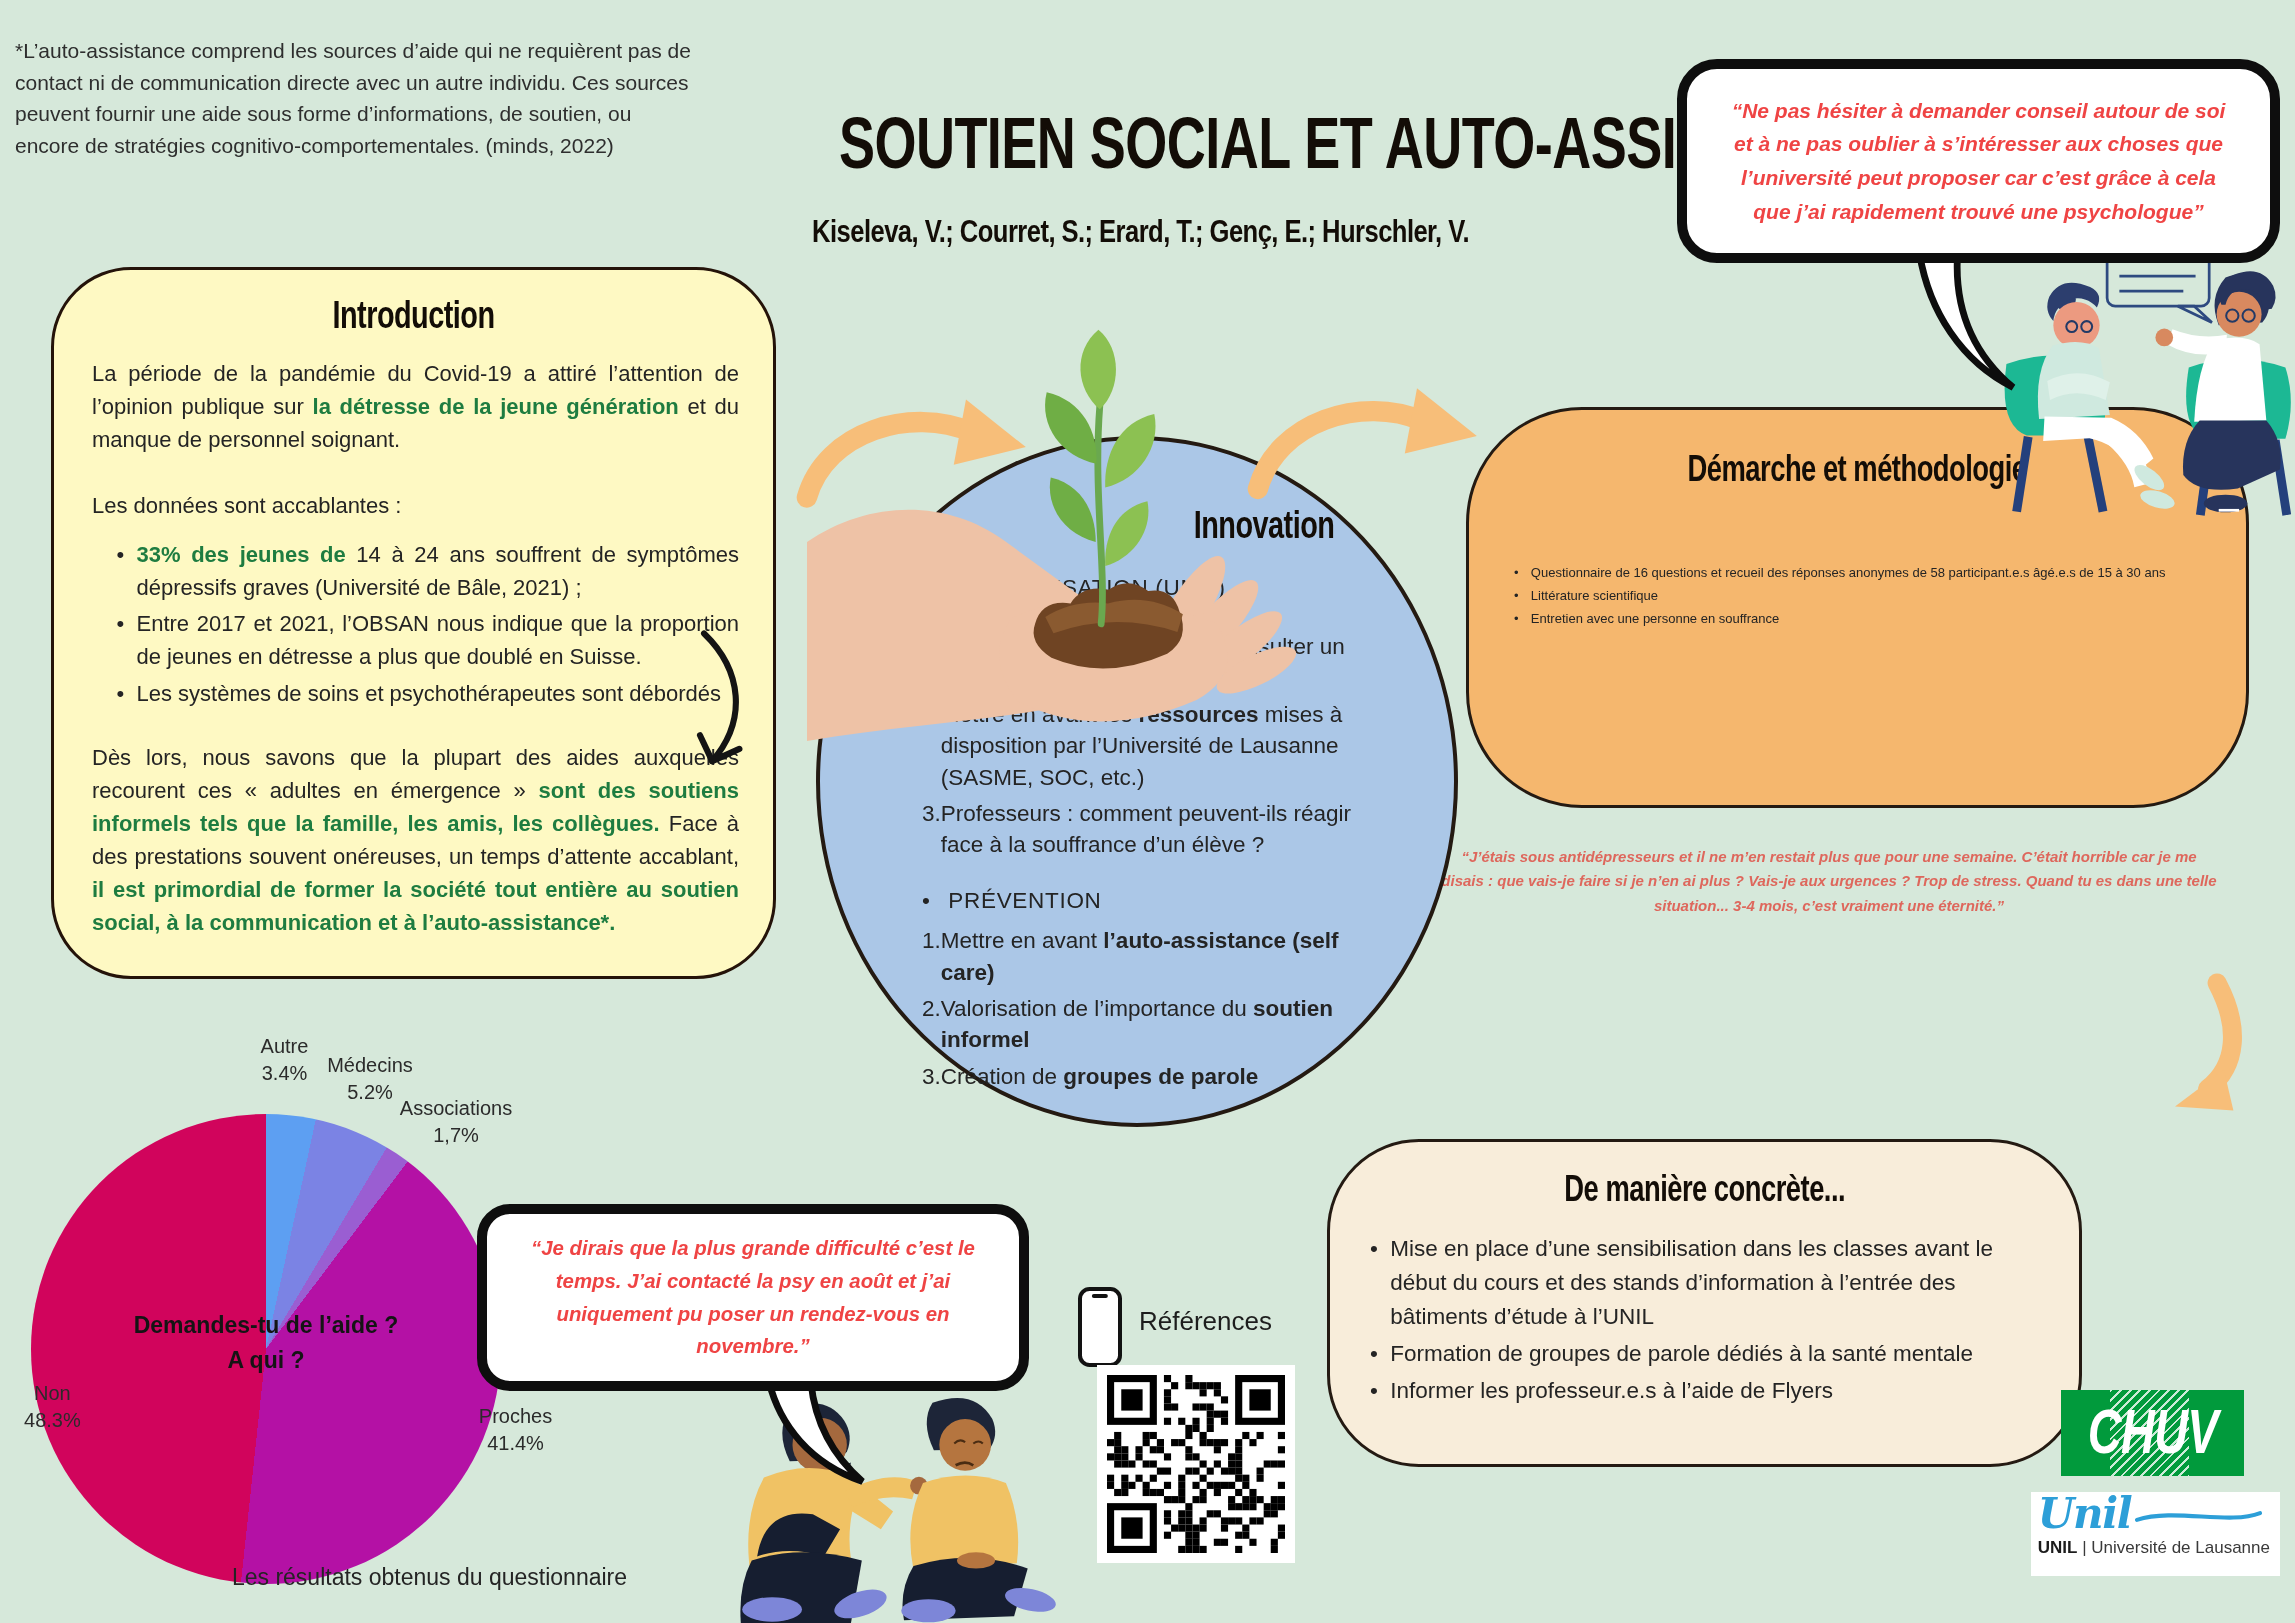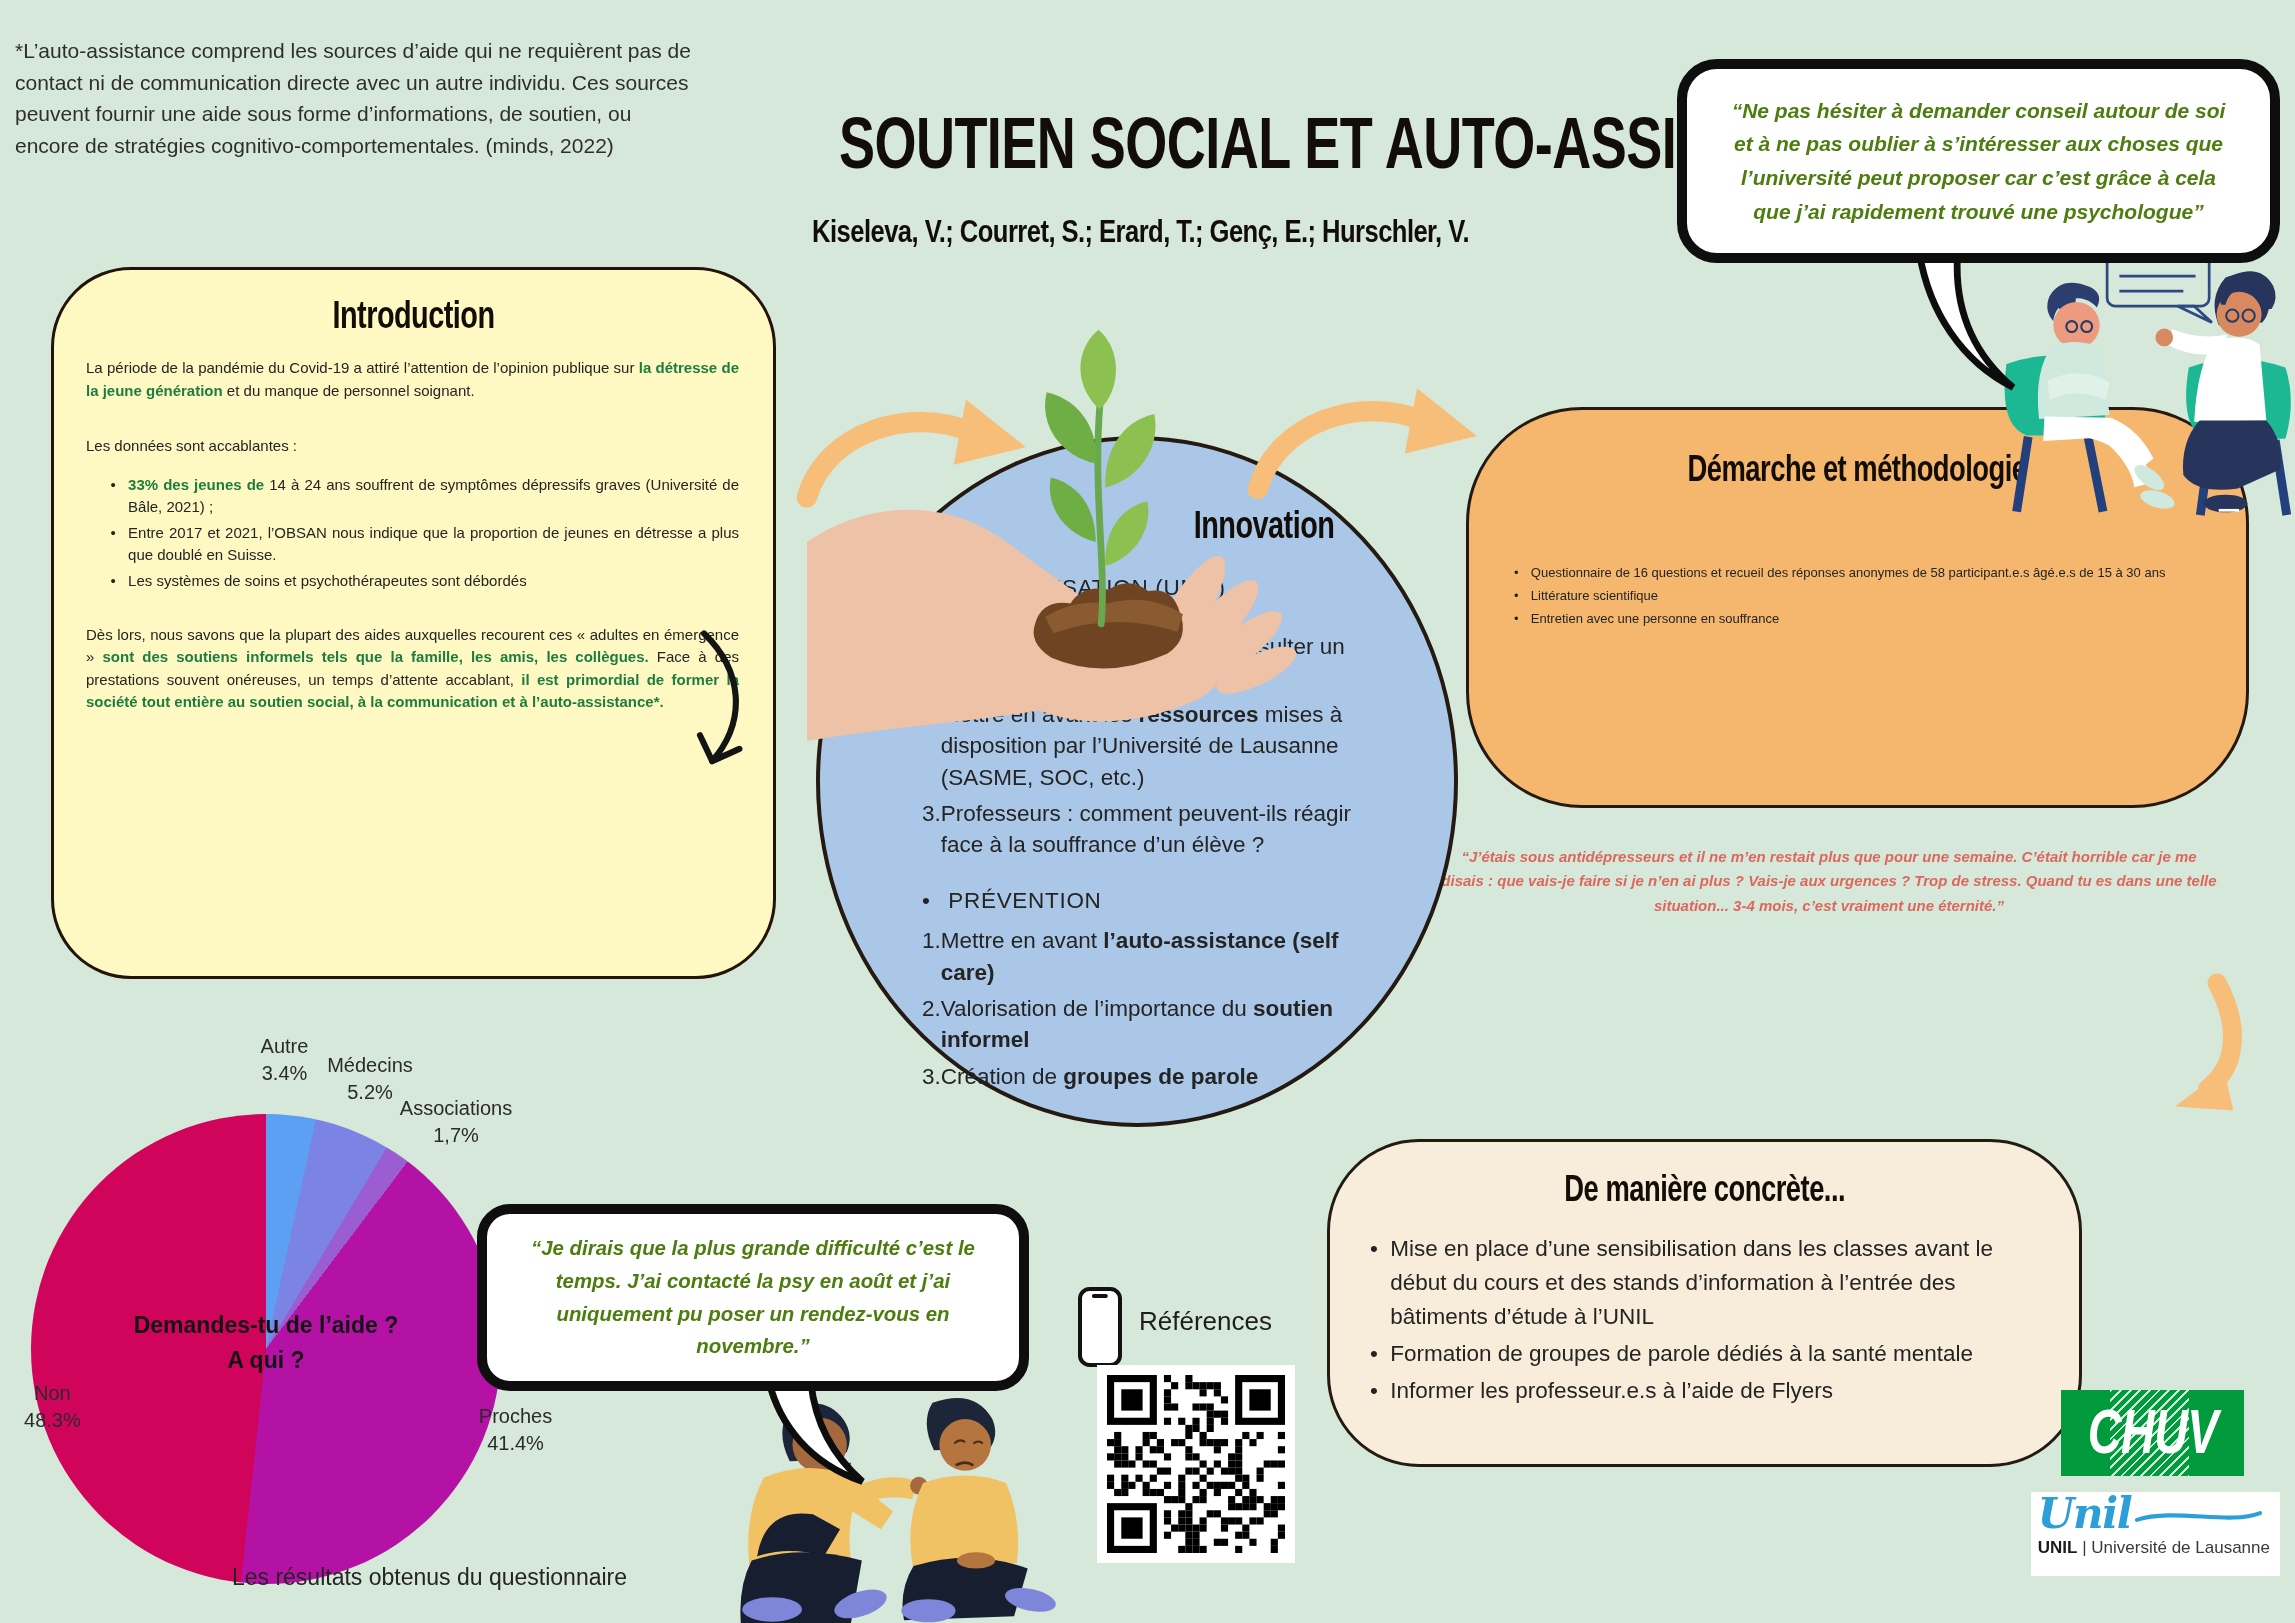--- a/index.html
+++ b/index.html
@@ -6,36 +6,36 @@
   .poster{position:relative;width:2295px;height:1624px;background:#d6e8da;overflow:hidden;
           font-family:"Liberation Sans",sans-serif;color:#242424;}
   .abs{position:absolute;}
   .condensed{font-family:"Liberation Sans",sans-serif;font-weight:900;display:inline-block;
              transform:scaleX(.74);transform-origin:50% 50%;letter-spacing:-0.7px;white-space:nowrap;color:#130d07;}
   .center{text-align:center;}
   .justify{text-align:justify;}
   .g{color:#1e7c40;font-weight:bold;}
   .bubble{background:#fff;border:10.2px solid #0e0e0e;border-radius:40px;display:flex;align-items:center;
           justify-content:center;box-sizing:border-box;z-index:6;}
-  .bubble .q{font-weight:bold;font-style:italic;text-align:center;color:#4d7c0f;}
+  .bubble .q{font-weight:bold;font-style:italic;text-align:center;color:#ef4444;}
   .li{display:flex;gap:12.3px;margin:3.4px 0;}
   .li::before{content:"•";flex:0 0 auto;}
   .ni{display:flex;margin:4.8px 0;}
   .ni .num{flex:0 0 auto;white-space:pre;}
   .ni .txt{flex:1 1 auto;}
   
   .intro-box{left:51px;top:267px;width:725px;height:712px;background:#fef9c3;border:3.4px solid #241309;
              border-radius:80px;box-sizing:border-box;}
   .innov-circle{left:816px;top:436px;width:642px;height:691px;background:#abc7e7;border:4.1px solid #241a12;
                 border-radius:50%;box-sizing:border-box;z-index:2;}
   .meth-box{left:1466px;top:407px;width:783px;height:401px;background:#f5b76e;border:3.4px solid #241a12;
             border-radius:116px;box-sizing:border-box;z-index:1;}
   .concrete-box{left:1327px;top:1139px;width:755px;height:328px;background:#f8edda;border:3.4px solid #241a12;
                 border-radius:92px;box-sizing:border-box;}
-  .intro-body{position:absolute;left:32px;right:34px;top:87px;font-size:15px;line-height:1.5;}
+  .intro-body{position:absolute;left:38px;right:34px;top:87px;font-size:22px;line-height:1.5;}
   .innov-body{position:absolute;left:102px;top:129px;width:446px;font-size:22.5px;line-height:1.4;}
   .meth-body{position:absolute;left:45px;right:40px;top:150px;font-size:13px;line-height:1.5;}
   .concrete-body{position:absolute;left:40px;right:30px;top:87px;font-size:22.5px;line-height:1.5;}
   .box-h{position:absolute;left:0;right:0;text-align:center;}
   .quote-red{font-size:15px;line-height:1.62;font-weight:bold;font-style:italic;color:#de675c;text-align:center;}
   .footnote{font-size:21px;line-height:1.5;color:#2e2e2e;}
   
   .pie{width:470px;height:470px;border-radius:50%;}
   .pie-lbl{position:absolute;font-size:20px;line-height:1.35;text-align:center;color:#2b2b2b;z-index:3;}
   .pie-center{position:absolute;left:41px;top:194px;width:388px;text-align:center;font-size:23px;

